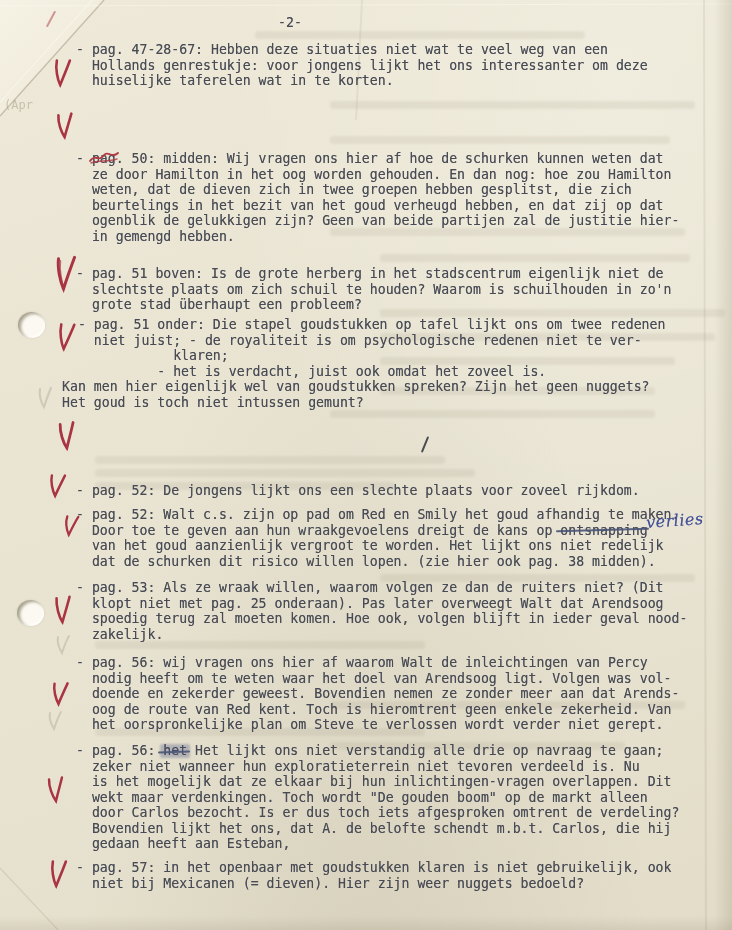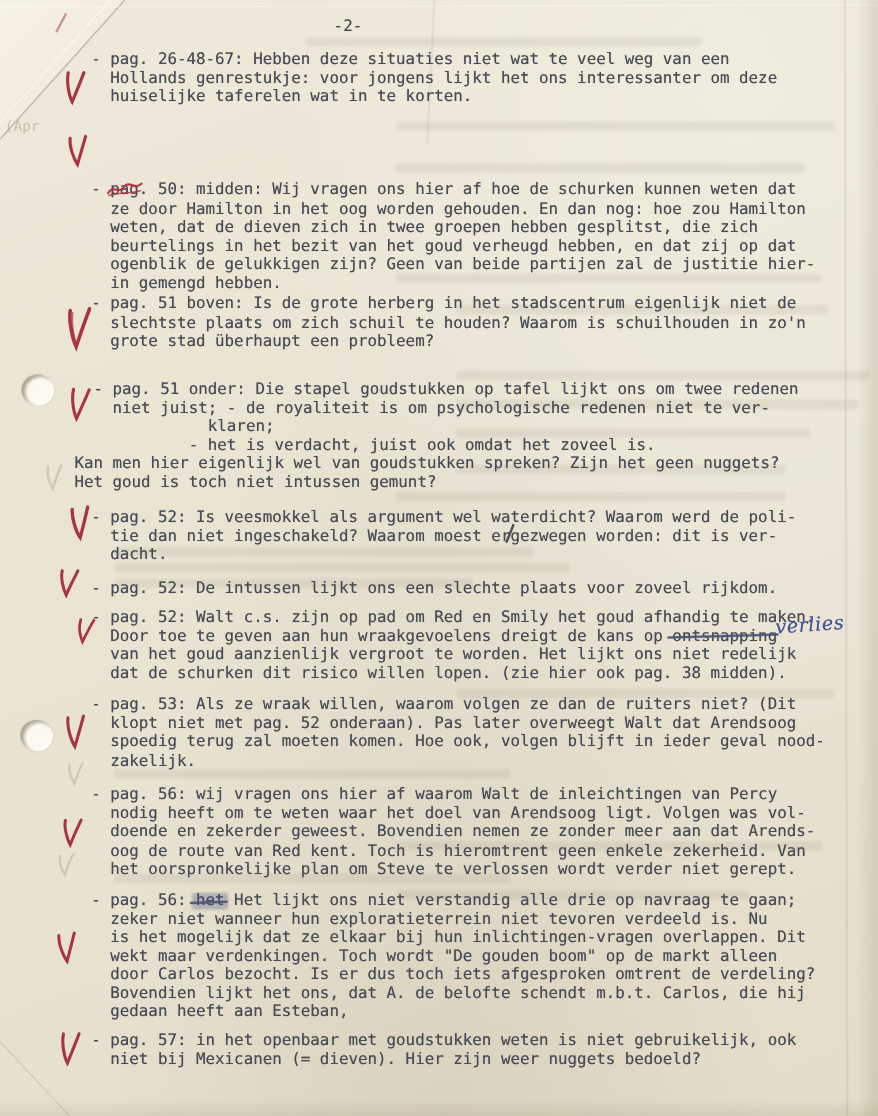--- a/index.html
+++ b/index.html
@@ -97,63 +97,60 @@
   <div class="bleed-row" style="left:95px;top:469px;width:380px"></div>
   <div class="bleed-row" style="left:95px;top:482px;width:300px"></div>
   <div class="bleed-row" style="left:380px;top:574px;width:315px"></div>
   <div class="bleed-row" style="left:95px;top:641px;width:330px"></div>
   <div class="bleed-row" style="left:330px;top:701px;width:355px"></div>
   <div class="bleed-row" style="left:95px;top:728px;width:330px"></div>
   <div class="bleed-row" style="left:330px;top:742px;width:295px"></div>
 
   <div class="typed page-num">-2-</div>
 
-  <div class="typed" style="left:76px;top:42px">- pag. 26-48-67: Hebben deze situaties niet wat te veel weg van een
+  <div class="typed" style="left:76px;top:42px">- pag. 47-28-67: Hebben deze situaties niet wat te veel weg van een
   Hollands genrestukje: voor jongens lijkt het ons interessanter om deze
   huiselijke taferelen wat in te korten.</div>
   <div class="typed" style="left:76px;top:151px">- pag. 50: midden: Wij vragen ons hier af hoe de schurken kunnen weten dat
   ze door Hamilton in het oog worden gehouden. En dan nog: hoe zou Hamilton
   weten, dat de dieven zich in twee groepen hebben gesplitst, die zich
   beurtelings in het bezit van het goud verheugd hebben, en dat zij op dat
   ogenblik de gelukkigen zijn? Geen van beide partijen zal de justitie hier-
   in gemengd hebben.</div>
-  <div class="typed" style="left:76px;top:246px">- pag. 51 boven: Is de grote herberg in het stadscentrum eigenlijk niet de
+  <div class="typed" style="left:76px;top:266px">- pag. 51 boven: Is de grote herberg in het stadscentrum eigenlijk niet de
   slechtste plaats om zich schuil te houden? Waarom is schuilhouden in zo'n
   grote stad überhaupt een probleem?</div>
   <div class="typed" style="left:62px;top:317px">  - pag. 51 onder: Die stapel goudstukken op tafel lijkt ons om twee redenen
     niet juist; - de royaliteit is om psychologische redenen niet te ver-
               klaren;
             - het is verdacht, juist ook omdat het zoveel is.
 Kan men hier eigenlijk wel van goudstukken spreken? Zijn het geen nuggets?
 Het goud is toch niet intussen gemunt?</div>
-  <div class="typed" style="left:76px;top:424px">- pag. 52: Is veesmokkel als argument wel waterdicht? Waarom werd de poli-
-  tie dan niet ingeschakeld? Waarom moest ergezwegen worden: dit is ver-
-  dacht.</div>
-  <div class="typed" style="left:76px;top:483px">- pag. 52: De intussen lijkt ons een slechte plaats voor zoveel rijkdom.</div>
+  <div class="typed" style="left:76px;top:483px">- pag. 52: De jongens lijkt ons een slechte plaats voor zoveel rijkdom.</div>
   <div class="typed" style="left:76px;top:507px">- pag. 52: Walt c.s. zijn op pad om Red en Smily het goud afhandig te maken.
   Door toe te geven aan hun wraakgevoelens dreigt de kans op ontsnapping
   van het goud aanzienlijk vergroot te worden. Het lijkt ons niet redelijk
   dat de schurken dit risico willen lopen. (zie hier ook pag. 38 midden).</div>
   <div class="typed" style="left:76px;top:580px">- pag. 53: Als ze wraak willen, waarom volgen ze dan de ruiters niet? (Dit
-  klopt niet met pag. 52 onderaan). Pas later overweegt Walt dat Arendsoog
+  klopt niet met pag. 25 onderaan). Pas later overweegt Walt dat Arendsoog
   spoedig terug zal moeten komen. Hoe ook, volgen blijft in ieder geval nood-
   zakelijk.</div>
   <div class="typed" style="left:76px;top:655px">- pag. 56: wij vragen ons hier af waarom Walt de inleichtingen van Percy
   nodig heeft om te weten waar het doel van Arendsoog ligt. Volgen was vol-
   doende en zekerder geweest. Bovendien nemen ze zonder meer aan dat Arends-
   oog de route van Red kent. Toch is hieromtrent geen enkele zekerheid. Van
   het oorspronkelijke plan om Steve te verlossen wordt verder niet gerept.</div>
   <div class="typed" style="left:76px;top:743px">- pag. 56: het Het lijkt ons niet verstandig alle drie op navraag te gaan;
   zeker niet wanneer hun exploratieterrein niet tevoren verdeeld is. Nu
   is het mogelijk dat ze elkaar bij hun inlichtingen-vragen overlappen. Dit
   wekt maar verdenkingen. Toch wordt "De gouden boom" op de markt alleen
   door Carlos bezocht. Is er dus toch iets afgesproken omtrent de verdeling?
   Bovendien lijkt het ons, dat A. de belofte schendt m.b.t. Carlos, die hij
   gedaan heeft aan Esteban,</div>
-  <div class="typed" style="left:76px;top:860px">- pag. 57: in het openbaar met goudstukken weten is niet gebruikelijk, ook
+  <div class="typed" style="left:76px;top:860px">- pag. 57: in het openbaar met goudstukken klaren is niet gebruikelijk, ook
   niet bij Mexicanen (= dieven). Hier zijn weer nuggets bedoeld?</div>
 
   <div class="smudge" style="left:160px;top:744px;width:30px;height:14px"></div>
   <div class="strike" style="left:158px;top:751px;width:32px;transform:rotate(-2deg)"></div>
   <div class="strike" style="left:556px;top:529px;width:93px;transform:rotate(-1.5deg)"></div>
   <div class="handwritten" style="left:646px;top:511px">verlies</div>
   <div class="slash" style="left:424px;top:436px;height:17px"></div>
 
   <svg class="scribble" style="left:88px;top:149px" width="34" height="18">
     <path d="M2 12 C7 4 11 14 16 6 C20 1 24 10 30 4" fill="none" stroke="#b23844" stroke-width="1.8" stroke-linecap="round"></path>

